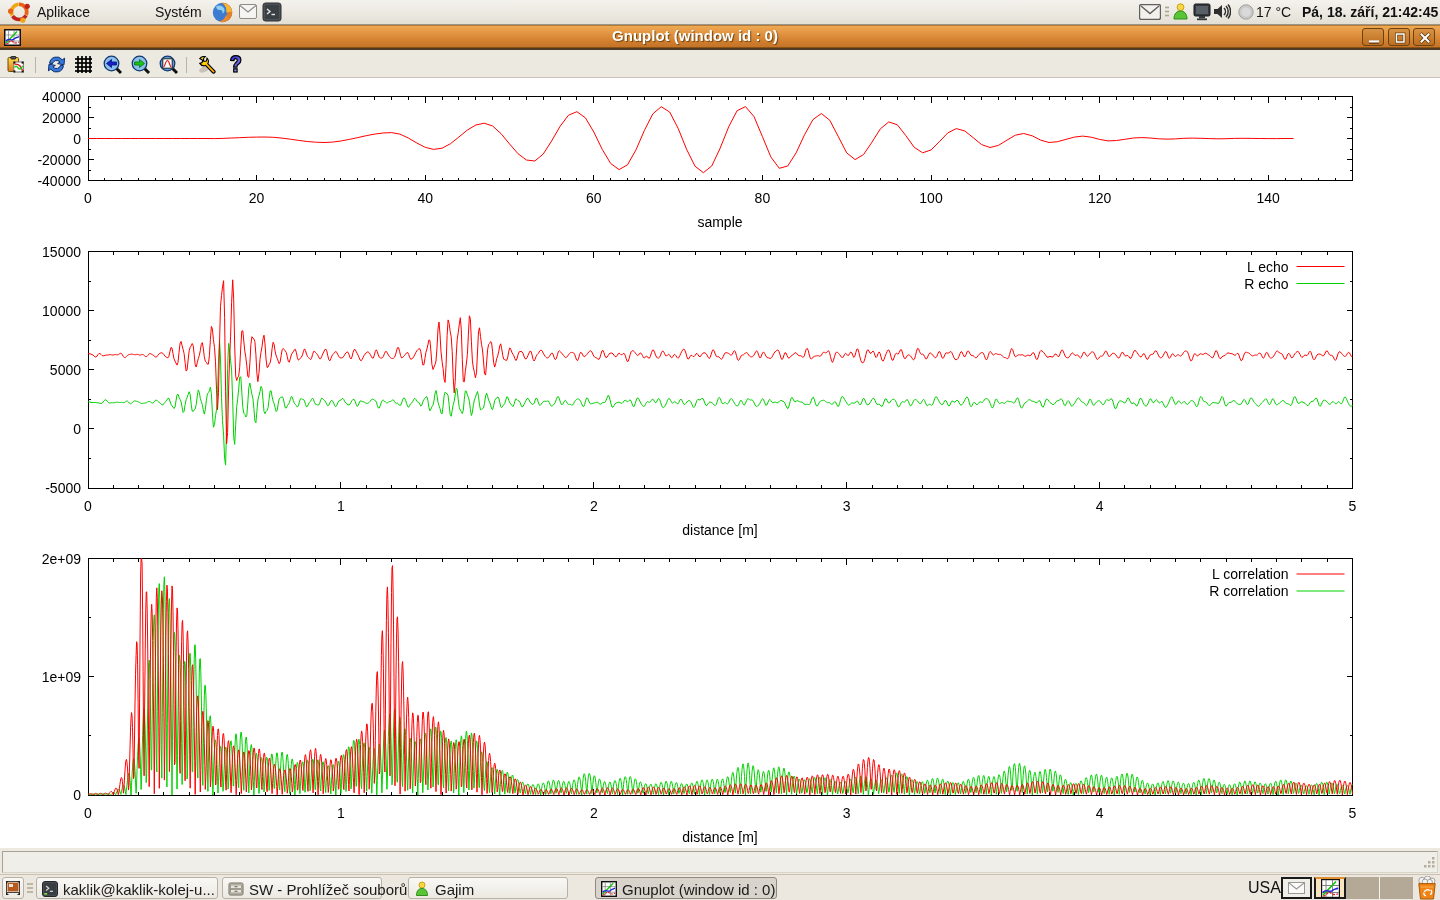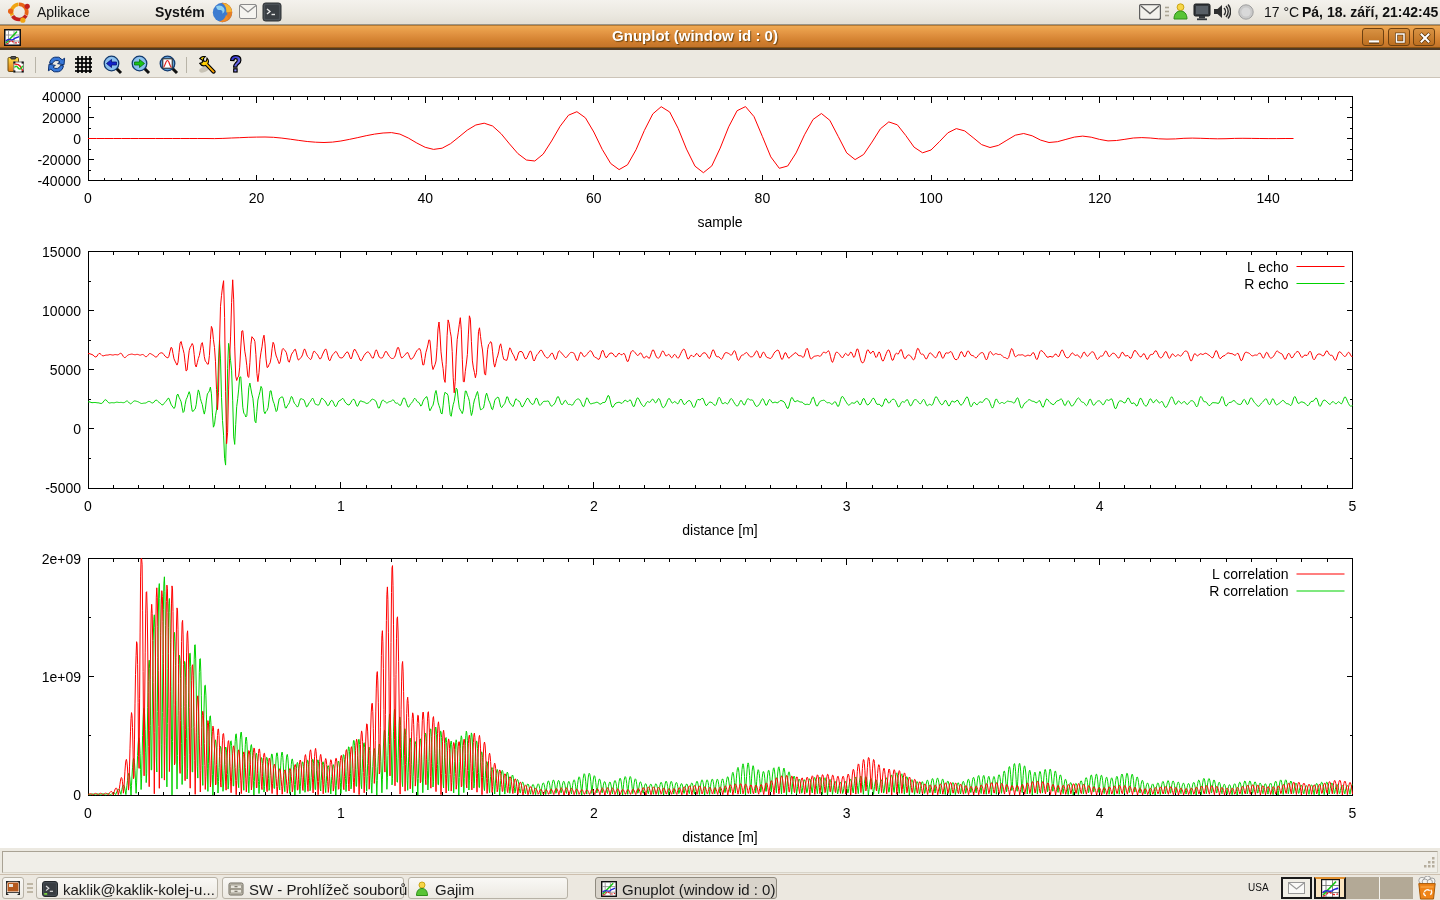--- a/index.html
+++ b/index.html
@@ -518,21 +518,21 @@
       <path d="M 11 3.2 A 7.8 7.8 0 0 1 18.2 14.0" stroke="#e86317"></path>
       <path d="M 18.0 14.4 A 7.8 7.8 0 0 1 4.6 14.9" stroke="#c2201c"></path>
       <path d="M 4.3 14.4 A 7.8 7.8 0 0 1 10.6 3.2" stroke="#f0a513"></path>
     </g>
     <circle cx="19.2" cy="5.3" r="2.6" fill="#c2201c"></circle>
     <circle cx="2.6" cy="10.2" r="2.6" fill="#e86317"></circle>
     <circle cx="14.8" cy="19.2" r="2.6" fill="#f0a513"></circle>
   </svg>
   <div class="menu" style="left:37px;">Aplikace</div>
   <div class="menu" style="left:105px;margin-top:24px;">Místa</div>
-  <div class="menu" style="left:155px;font-weight:bold;">Systém</div>
+  <div class="menu" style="left:155px;">Systém</div>
 
   <svg class="trayico" style="left:212px;top:2px" width="21" height="21" viewBox="0 0 21 21">
     <circle cx="10.5" cy="10.5" r="9.7" fill="#3c7bd0"></circle>
     <path d="M4 4.5 C 7 2.5 10 3.5 11.5 5.5 C 13.5 8 12.5 11 10 11.5 C 11.5 9.5 9.5 7.5 7.5 8 C 5.5 8.4 4.5 6.5 4 4.5 Z" fill="#8fd0f0"></path>
     <path d="M9.5 0.9 A 9.7 9.7 0 0 1 20.2 10.5 A 9.7 9.7 0 0 1 7 19.5 C 12.5 19 15.5 15 15.3 10.5 C 15.1 5.5 12.5 2.6 9.5 0.9 Z" fill="#e57f25"></path>
     <path d="M11 1 C 13.5 3.5 14.8 6.5 14.3 10.5 L 20 9.5 C 19.3 5 16 1.8 11 1 Z" fill="#f7b733"></path>
     <path d="M7 19.5 C 11 18.8 13.5 16 14 12.5 L 16.5 16.5 C 14.5 19 11 20.2 7 19.5 Z" fill="#f08c2a"></path>
   </svg>
 
   <svg class="trayico" style="left:239px;top:4px" width="18" height="15" viewBox="0 0 18 15">
@@ -573,21 +573,21 @@
 
   <svg class="trayico" style="left:1213px;top:3px" width="18" height="17" viewBox="0 0 18 17">
     <path d="M1 6 h3.5 L9 2 V15 L4.5 11 H1 Z" fill="#2e2e2e"></path>
     <path d="M11 5 a5 5 0 0 1 0 7 M13 3 a8 8 0 0 1 0 11 M15 1.6 a10.5 10.5 0 0 1 0 13.8" stroke="#2e2e2e" stroke-width="1.5" fill="none"></path>
   </svg>
 
   <svg class="trayico" style="left:1238px;top:4px" width="16" height="16" viewBox="0 0 16 16">
     <circle cx="8" cy="8" r="7.2" fill="#c9c9c9" stroke="#9f9f9f"></circle>
     <circle cx="8" cy="8" r="4.6" fill="#d9d9d9"></circle>
   </svg>
-  <div class="menu" style="left:1256px;margin-left:8px;">17 °C</div>
+  <div class="menu" style="left:1256px;">17 °C</div>
   <div class="menu" style="left:1302px;font-weight:bold;">Pá, 18. září, 21:42:45</div>
 </div>
 
 <div id="titlebar" class="abs">
   <svg class="abs" style="left:4px;top:3px" width="17" height="17" viewBox="0 0 17 17">
     <rect x="0" y="0" width="17" height="17" fill="#111"></rect>
     <rect x="1.5" y="1.5" width="14" height="14" fill="#fff"></rect>
     <g stroke="#888" stroke-width="0.8">
           <line x1="4.5" y1="1.5" x2="4.5" y2="15.5"></line>
           <line x1="1.5" y1="12" x2="15.5" y2="12"></line>
@@ -744,21 +744,21 @@
   <div class="tbtn" style="left:36px;width:182px;">
     <svg class="ticon" viewBox="0 0 16 16">
       <rect x="0.5" y="0.5" width="15" height="15" rx="2.5" fill="#454c52" stroke="#23272a"></rect>
       <rect x="2.2" y="2.2" width="11.6" height="11.6" rx="1" fill="#383d42"></rect>
       <path d="M4 5 l2.8 2.3 -2.8 2.3" stroke="#ddd" stroke-width="1.2" fill="none"></path>
       <line x1="7.8" y1="10.3" x2="11" y2="10.3" stroke="#ddd" stroke-width="1.2"></line>
       <rect x="2.2" y="12" width="3" height="1.8" fill="#7ad23c"></rect>
     </svg>
     <span class="lbl">kaklik@kaklik-kolej-u...</span>
   </div>
-  <div class="tbtn" style="left:222px;width:182px;">
+  <div class="tbtn" style="left:222px;width:160px;">
     <svg class="ticon" viewBox="0 0 16 16">
       <rect x="1" y="2" width="14" height="12" rx="1.5" fill="#c8c4b8" stroke="#6e6a5e"></rect>
       <rect x="2.5" y="4" width="11" height="3.4" fill="#e8e5dc" stroke="#8a8678" stroke-width="0.7"></rect>
       <rect x="2.5" y="8.6" width="11" height="3.4" fill="#e8e5dc" stroke="#8a8678" stroke-width="0.7"></rect>
       <line x1="6.5" y1="5.7" x2="9.5" y2="5.7" stroke="#6e6a5e" stroke-width="1.1"></line>
       <line x1="6.5" y1="10.3" x2="9.5" y2="10.3" stroke="#6e6a5e" stroke-width="1.1"></line>
     </svg>
     <span class="lbl">SW - Prohlížeč souborů</span>
   </div>
   <div class="tbtn" style="left:408px;width:160px;">
@@ -778,21 +778,21 @@
             <line x1="9.4" y1="1.4" x2="9.4" y2="14.6"></line>
             <line x1="1.4" y1="5.6" x2="14.6" y2="5.6"></line>
           </g>
       <path d="M1.8 13 L12.2 2.3" stroke="#17c417" stroke-width="1.5" fill="none"></path>
       <path d="M1.8 11 C4.5 7.5 6.5 12 9.4 9.4 C11.2 7.7 12.2 8.4 14 7" stroke="#2222dd" stroke-width="1.3" fill="none"></path>
       <path d="M1.8 14 C4.6 14 5.6 9.3 7.9 11.6 C9.3 13 12.2 13.5 14 12.2" stroke="#e02020" stroke-width="1.1" stroke-dasharray="2,1.1" fill="none"></path>
     </svg>
     <span class="lbl">Gnuplot (window id : 0)</span>
   </div>
 
-  <div class="menu abs" style="left:1248px;top:0;height:26px;line-height:26px;font-size:10px;color:#111;">USA</div>
+  <div class="menu abs" style="left:1248px;top:0;height:26px;line-height:26px;font-size:16px;color:#111;">USA</div>
 
   <div class="abs" style="left:1281px;top:2px;width:31px;height:22px;border:2px solid #1a1a1a;background:#f0eee6;box-sizing:border-box;">
     <svg style="position:absolute;left:5px;top:3px" width="17" height="12" viewBox="0 0 17 12">
       <rect x="0.5" y="0.5" width="16" height="11" fill="#fafaf8" stroke="#999"></rect>
       <path d="M1 1 L8.5 7 L16 1" fill="none" stroke="#999" stroke-width="1.1"></path>
     </svg>
   </div>
 
   <div class="abs" style="left:1314px;top:2px;width:32px;height:22px;border:2px solid #1a1a1a;background:#f9e4c0;border-top-color:#e09030;box-sizing:border-box;">
     <svg style="position:absolute;left:5px;top:0px" width="19" height="19" viewBox="0 0 19 19">

